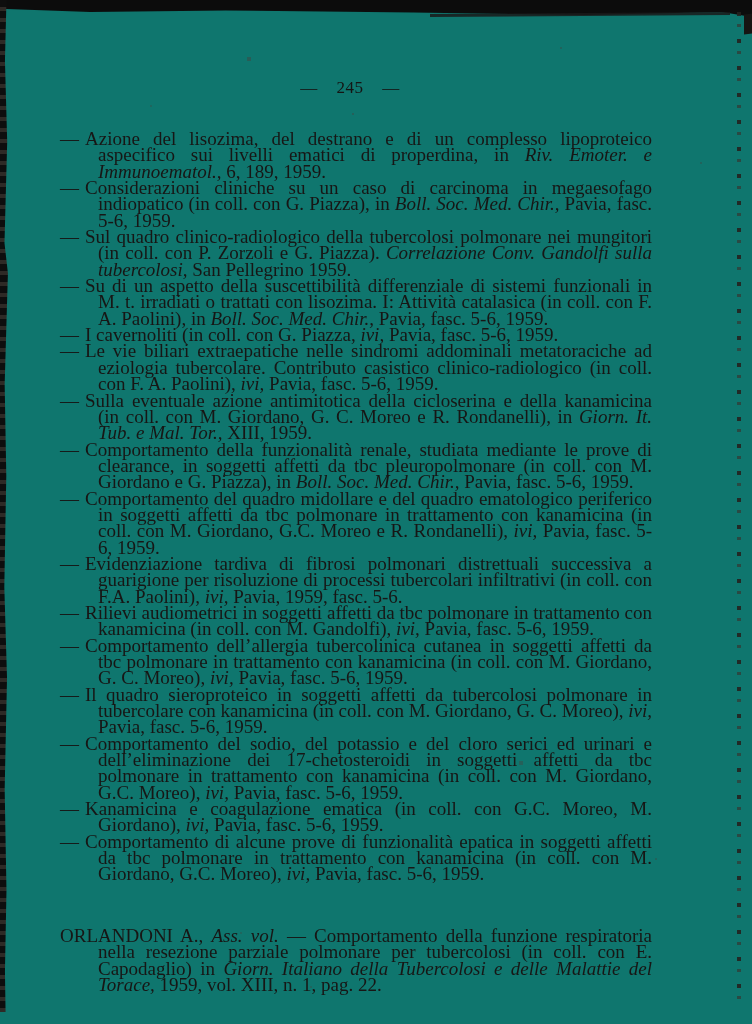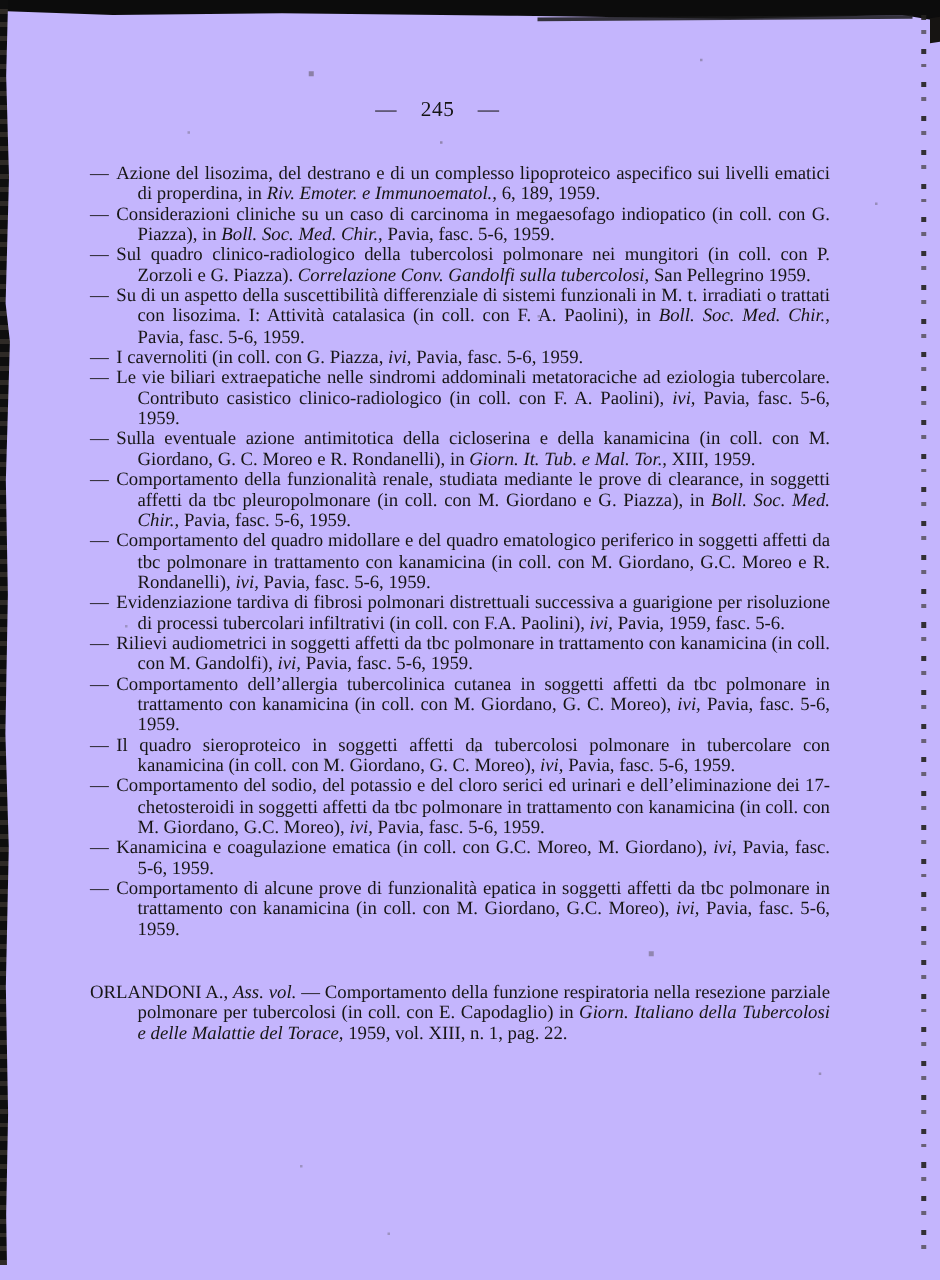--- a/index.html
+++ b/index.html
@@ -4,21 +4,21 @@
 <style>
   html, body {
     margin: 0;
     padding: 0;
     background: #e9e7e0;
   }
   .page {
     position: relative;
     width: 752px;
     height: 1024px;
-    background: #c4b5fd;
+    background: #0f766e;
     overflow: hidden;
     font-family: "Liberation Serif", "DejaVu Serif", serif;
     color: #171615;
   }
   
   .top-band {
     position: absolute;
     top: 0; left: 0;
     width: 752px; height: 17px;
     background: #0c0c0c;
@@ -80,40 +80,40 @@
     top: 78px; left: 0;
     width: 700px;
     text-align: center;
     font-size: 17px;
     letter-spacing: .5px;
     word-spacing: 14px;
     color: #151413;
   }
   .bibliography {
     position: absolute;
-    top: 131px; left: 72px;
+    top: 131px; left: 60px;
     width: 592px;
-    font-size: 15px;
+    font-size: 19px;
     line-height: 16.35px;
     text-align: justify;
     color: #171615;
   }
   .entry {
     padding-left: 38px;
     text-indent: -38px;
     margin: 0;
   }
   .entry .dash {
     padding-right: 6px;
   }
   .entry em {
     font-style: italic;
   }
   .author-block {
-    margin-top: 34px;
+    margin-top: 45px;
   }
   .author-block .entry {
     padding-left: 38px;
     text-indent: -38px;
   }
 </style>
 </head>
 <body>
 
 <div class="page">

